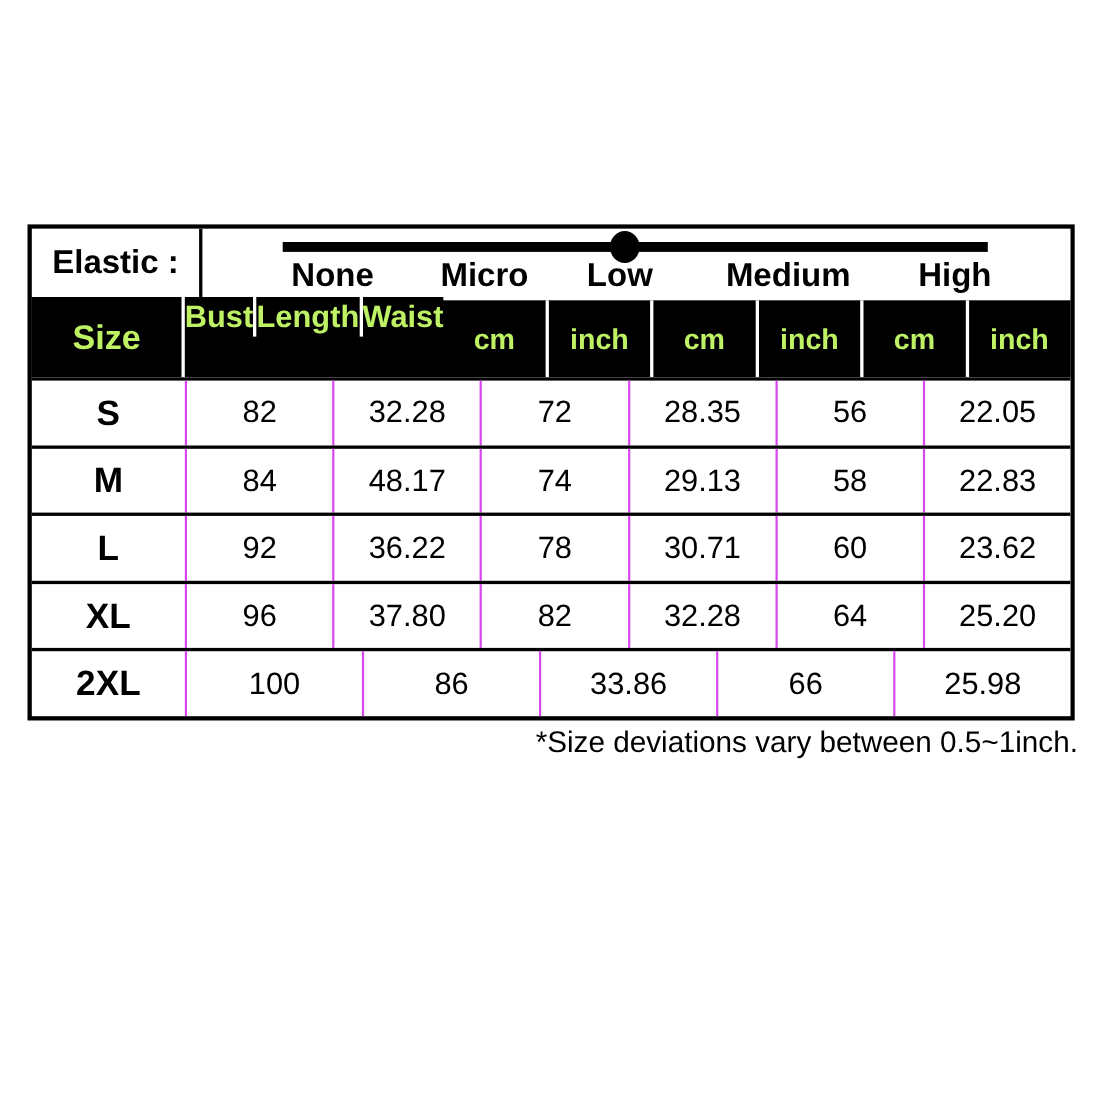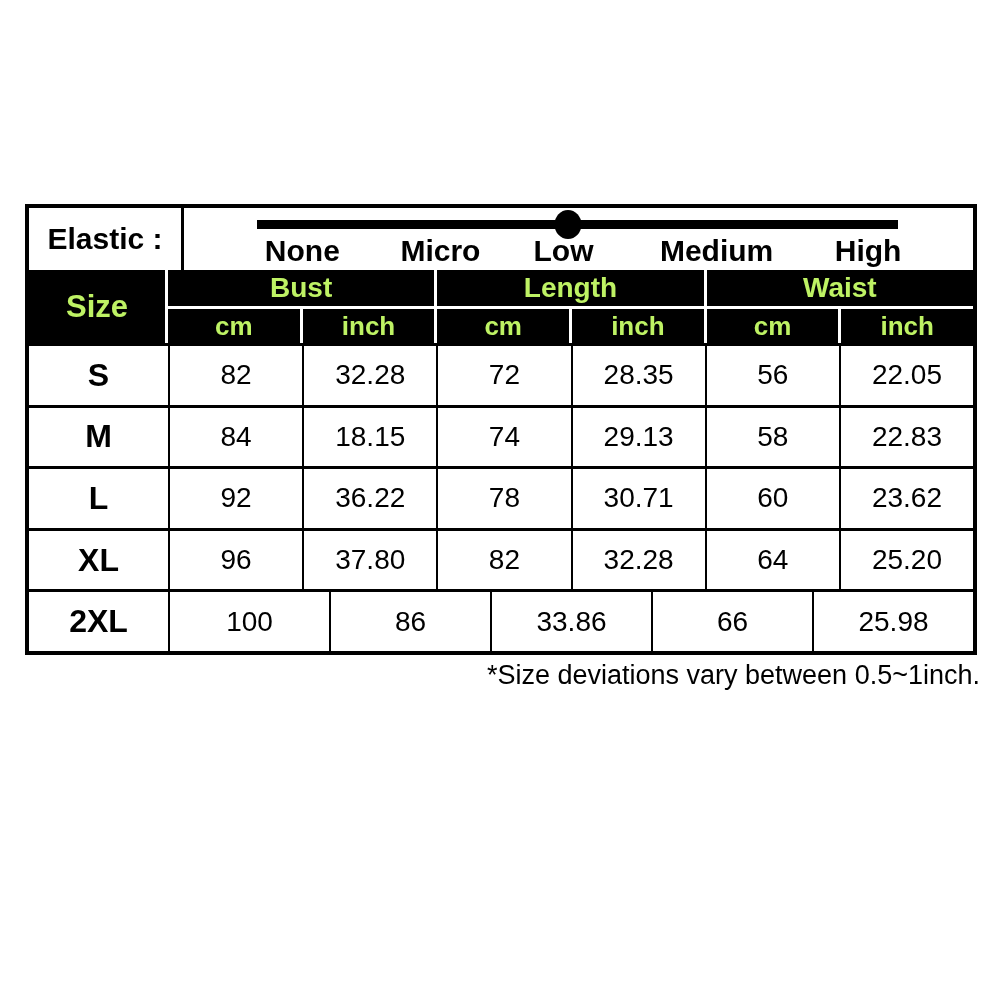--- a/index.html
+++ b/index.html
@@ -33,38 +33,38 @@
     font-weight:bold; font-size:30px; line-height:32px; white-space:nowrap;
   }
 
   
   .header-block{ display:flex; height:73px; background:#000; color:#bef264; }
   .size-head{
     width:139px; border-right:3px solid #fff;
     display:flex; align-items:center; justify-content:center;
     font-weight:bold; font-size:31px;
   }
-  .header-right{ flex:1; display:flex; flex-direction:column;text-align:right; }
+  .header-right{ flex:1; display:flex; flex-direction:row;text-align:right; }
   .row-groups{ display:flex; height:36px; }
   .group-cell{
     flex:2; display:flex; align-items:center; justify-content:center;
     font-weight:bold; font-size:28px;
   }
   .group-cell + .group-cell{ border-left:3px solid #fff; }
   .row-units{ display:flex; flex:1; border-top:3px solid #fff; }
   .unit-cell{
     flex:1; display:flex; align-items:center; justify-content:center;
     font-weight:bold; font-size:26px;
   }
   .unit-cell + .unit-cell{ border-left:3px solid #fff; }
 
   
   .data-block{ flex:1; display:flex; flex-direction:column; background:#fff; }
   .row-data{ flex:1; display:flex; border-top:3px solid #000; }
-  .row-data > div + div{ border-left:2px solid #000000; }
+  .row-data > div + div{ border-left:2px solid #d946ef; }
   .cell-size{
     width:139px; display:flex; align-items:center; justify-content:center;
     font-weight:bold; font-size:32px;
   }
   .cell-val{
     flex:1; display:flex; align-items:center; justify-content:center;
     font-size:28px;
   }
 
   
@@ -120,21 +120,21 @@
           <div class="cell-val">82</div>
           <div class="cell-val">32.28</div>
           <div class="cell-val">72</div>
           <div class="cell-val">28.35</div>
           <div class="cell-val">56</div>
           <div class="cell-val">22.05</div>
         </div>
         <div class="row-data">
           <div class="cell-size">M</div>
           <div class="cell-val">84</div>
-          <div class="cell-val">18.15</div>
+          <div class="cell-val">48.17</div>
           <div class="cell-val">74</div>
           <div class="cell-val">29.13</div>
           <div class="cell-val">58</div>
           <div class="cell-val">22.83</div>
         </div>
         <div class="row-data">
           <div class="cell-size">L</div>
           <div class="cell-val">92</div>
           <div class="cell-val">36.22</div>
           <div class="cell-val">78</div>

